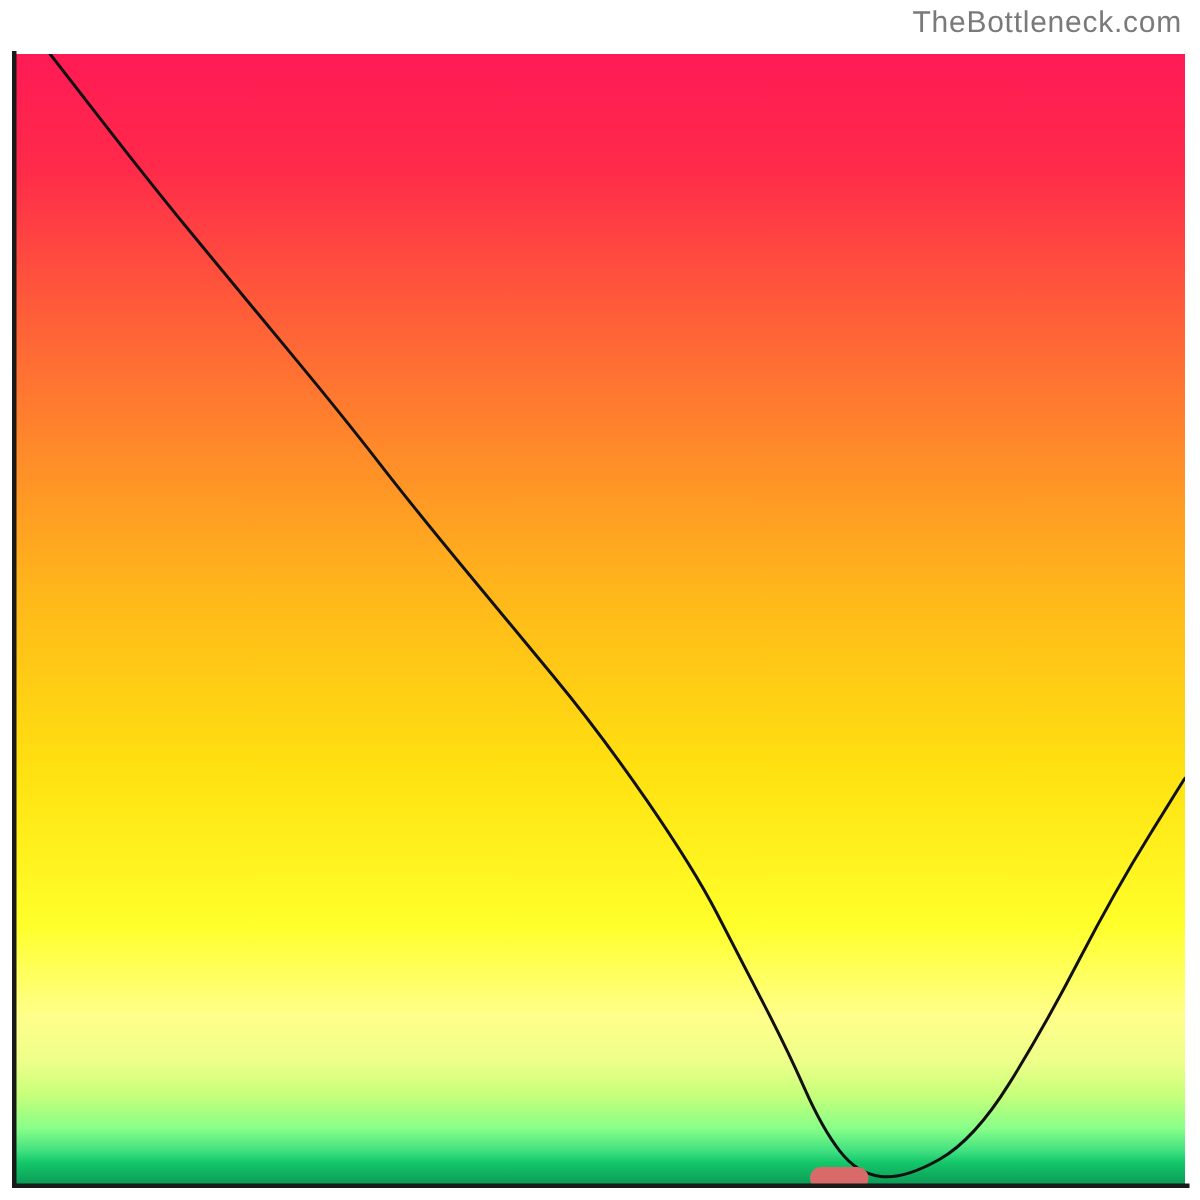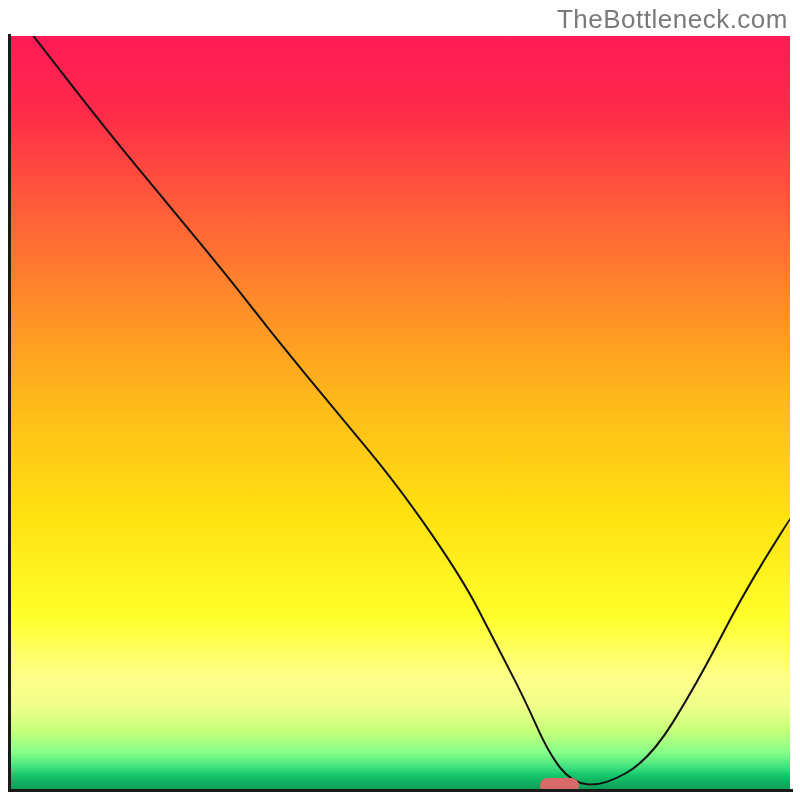--- a/index.html
+++ b/index.html
@@ -13,21 +13,21 @@
   .container {
     position: relative;
     width: 800px;
     height: 800px;
   }
   .watermark {
     position: absolute;
     top: 4px;
     right: 12px;
     font-family: Arial, Helvetica, sans-serif;
-    font-size: 26px;
+    font-size: 20px;
     color: #7a7a7a;
     font-weight: 500;
     letter-spacing: 0.5px;
     z-index: 10;
   }
   .plot-area {
     position: absolute;
     left: 10px;
     top: 36px;
     width: 780px;

